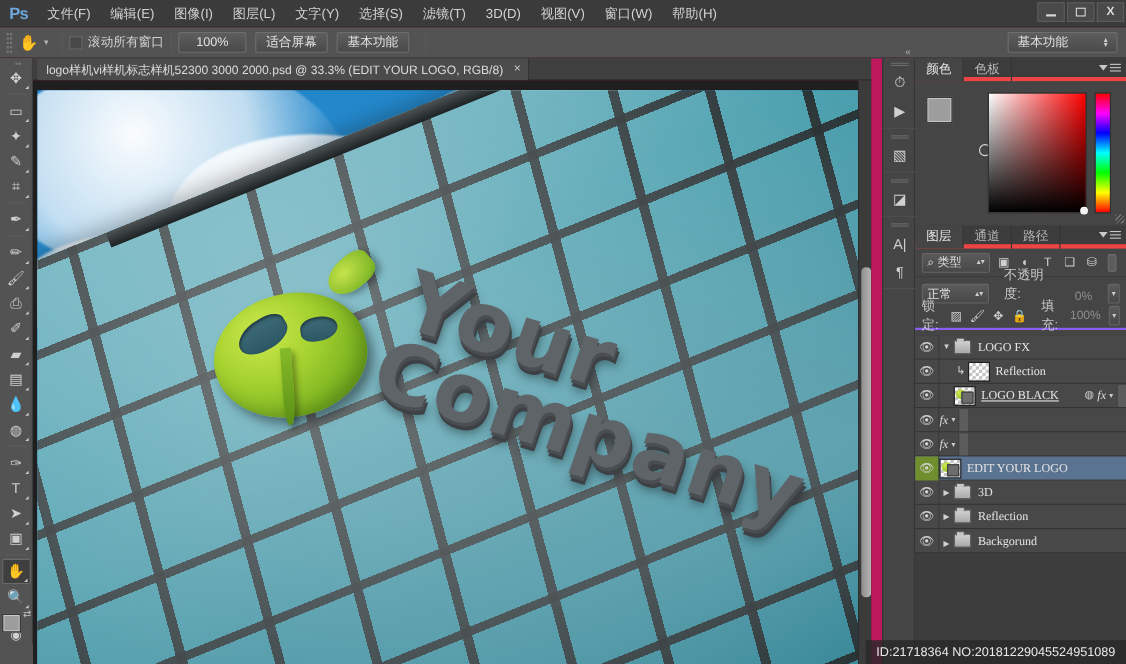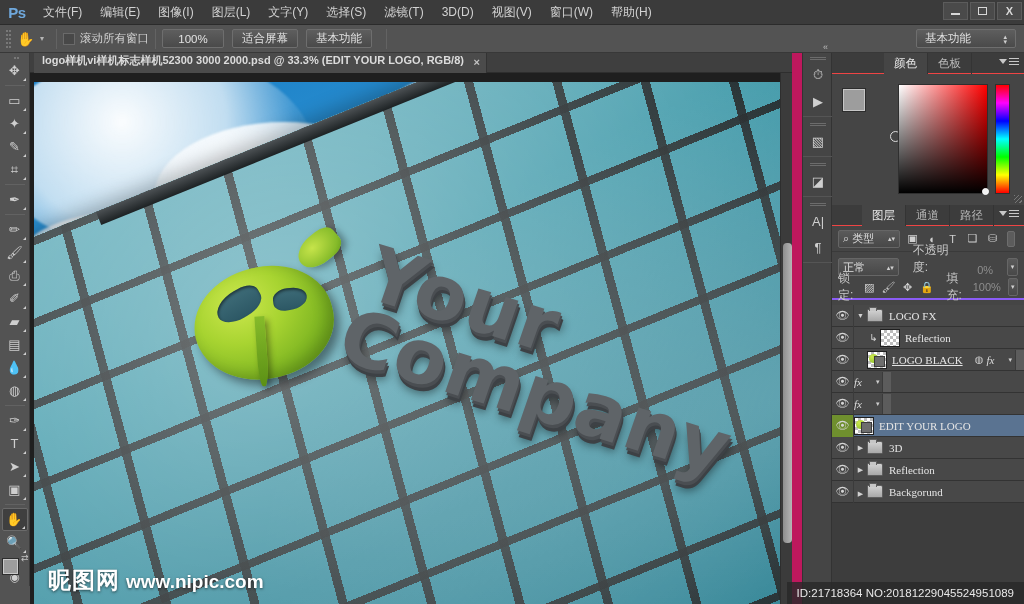--- a/index.html
+++ b/index.html
@@ -94,21 +94,21 @@
   }
 
   
   .tabstrip {
     position:absolute; top:53px; left:30px; width:762px; height:20px;
     background:#3f3f3f; border-bottom:1px solid #2e2e2e;
   }
   .doc-tab {
     position:absolute; left:4px; top:0; height:20px; padding:0 22px 0 8px;
     background:#4b4b4b; border-right:1px solid #333;
-    display:flex; color:#dcdcdc; font-size:11px; white-space:nowrap;font-weight:bold;
+    display:flex; align-items:center; color:#dcdcdc; font-size:11px; white-space:nowrap;
   }
   .tab-close { position:absolute; right:6px; top:3px; color:#c4c4c4; font-size:11px; }
 
   
   .canvas-wrap {
     position:absolute; top:73px; left:30px; width:762px; height:531px;
     background:#1f1f1f; overflow:hidden;
   }
   .canvas-img {
     position:absolute; left:4px; top:9px; width:750px; height:522px;
@@ -223,21 +223,21 @@
   .dock-grip i { display:block; width:16px; height:1px; background:#6c6c6c; box-shadow:0 2px 0 #6c6c6c;}
   .dock-icon {
     width:30px; height:26px; display:flex; align-items:center; justify-content:center;
     color:#d0d0d0; font-size:13px;
   }
   .dock-sep { width:30px; height:1px; background:#383838; border-bottom:1px solid #555; margin:2px 0; }
 
   
   .panels { position:absolute; top:53px; left:832px; width:192px; height:551px; background:#454545; }
   .panel-tabs {
-    display:flex; height:21px; background:#3c3c3c; border-bottom:1px solid #ef4444; position:relative;justify-content:center;
+    display:flex; height:21px; background:#3c3c3c; border-bottom:4px solid #ef4444; position:relative;
   }
   .ptab {
     padding:0 10px; height:21px; line-height:21px; font-size:11.5px; color:#b9b9b9;
     border-right:1px solid #343434;
   }
   .ptab.active { background:#454545; color:#e6e6e6; }
   .panel-menu {
     position:absolute; right:5px; top:5px; display:flex; align-items:center; gap:2px; color:#c8c8c8;
   }
   .pm-tri { width:0;height:0;border-left:4px solid transparent;border-right:4px solid transparent;border-top:5px solid #c8c8c8;}
@@ -321,21 +321,21 @@
     position:relative;
   }
   .folder-ico::before {
     content:""; position:absolute; left:1px; top:-3px; width:6px;height:3px;
     background:#c6c6c6; border:1px solid #5e5e5e; border-bottom:none; border-radius:1px 1px 0 0;
   }
   .twist { width:13px; display:flex;align-items:center;justify-content:center; color:#d0d0d0; font-size:7px; }
   .layer-name { color:#e4e4e4; font-size:11px; white-space:nowrap; flex:1;font-family:Liberation Serif, serif; }
   .layer-name.underline { text-decoration: underline; }
   .clip-ico { width:13px; display:flex;align-items:center;justify-content:center; color:#d2d2d2; font-size:10px;}
-  .fx-mark { color:#dcdcdc; font-size:11px; font-style:italic; font-family:"Liberation Serif", serif; margin-right:14px;}
+  .fx-mark { color:#dcdcdc; font-size:11px; font-style:italic; font-family:"Liberation Serif", serif; margin-right:3px;}
   .fx-circle { color:#d2d2d2; font-size:10px; margin-right:3px; }
   .fx-arrow { color:#cdcdcd; font-size:7px; margin-right:3px;}
   .fx-bar { width:9px;height:20px;background:#5c5c5c;border-left:1px solid #3b3b3b; }
   .indent-1 { padding-left:13px; }
 
   .id-strip {
     position:absolute; right:0; bottom:0; height:22px; padding:0 10px;
     display:flex; align-items:center; color:#e8e8e8; font-size:11.5px;
     background: rgba(40,40,40,0.82); z-index: 20;
   }
@@ -468,24 +468,20 @@
         <div class="leaf-cut-r"></div>
         <div class="leaf-stem"></div>
         <div class="leaf-top"></div>
       </div>
 
       <div class="wordmark">
         <div class="wm-line">Your</div>
         <div class="wm-line two">Company</div>
       </div>
 
-      <div class="watermark-logo">
-        <span class="wm-cn">昵图网</span>
-        <span class="wm-url">www.nipic.com</span>
-      </div>
     </div>
     <div class="canvas-scroll-v">
       <div class="canvas-scroll-thumb"></div>
     </div>
   </div>
   <div class="status-filler"></div>
 
   <div class="icondock">
     <div class="dock-collapse">«</div>
     <div id="dock-list">

